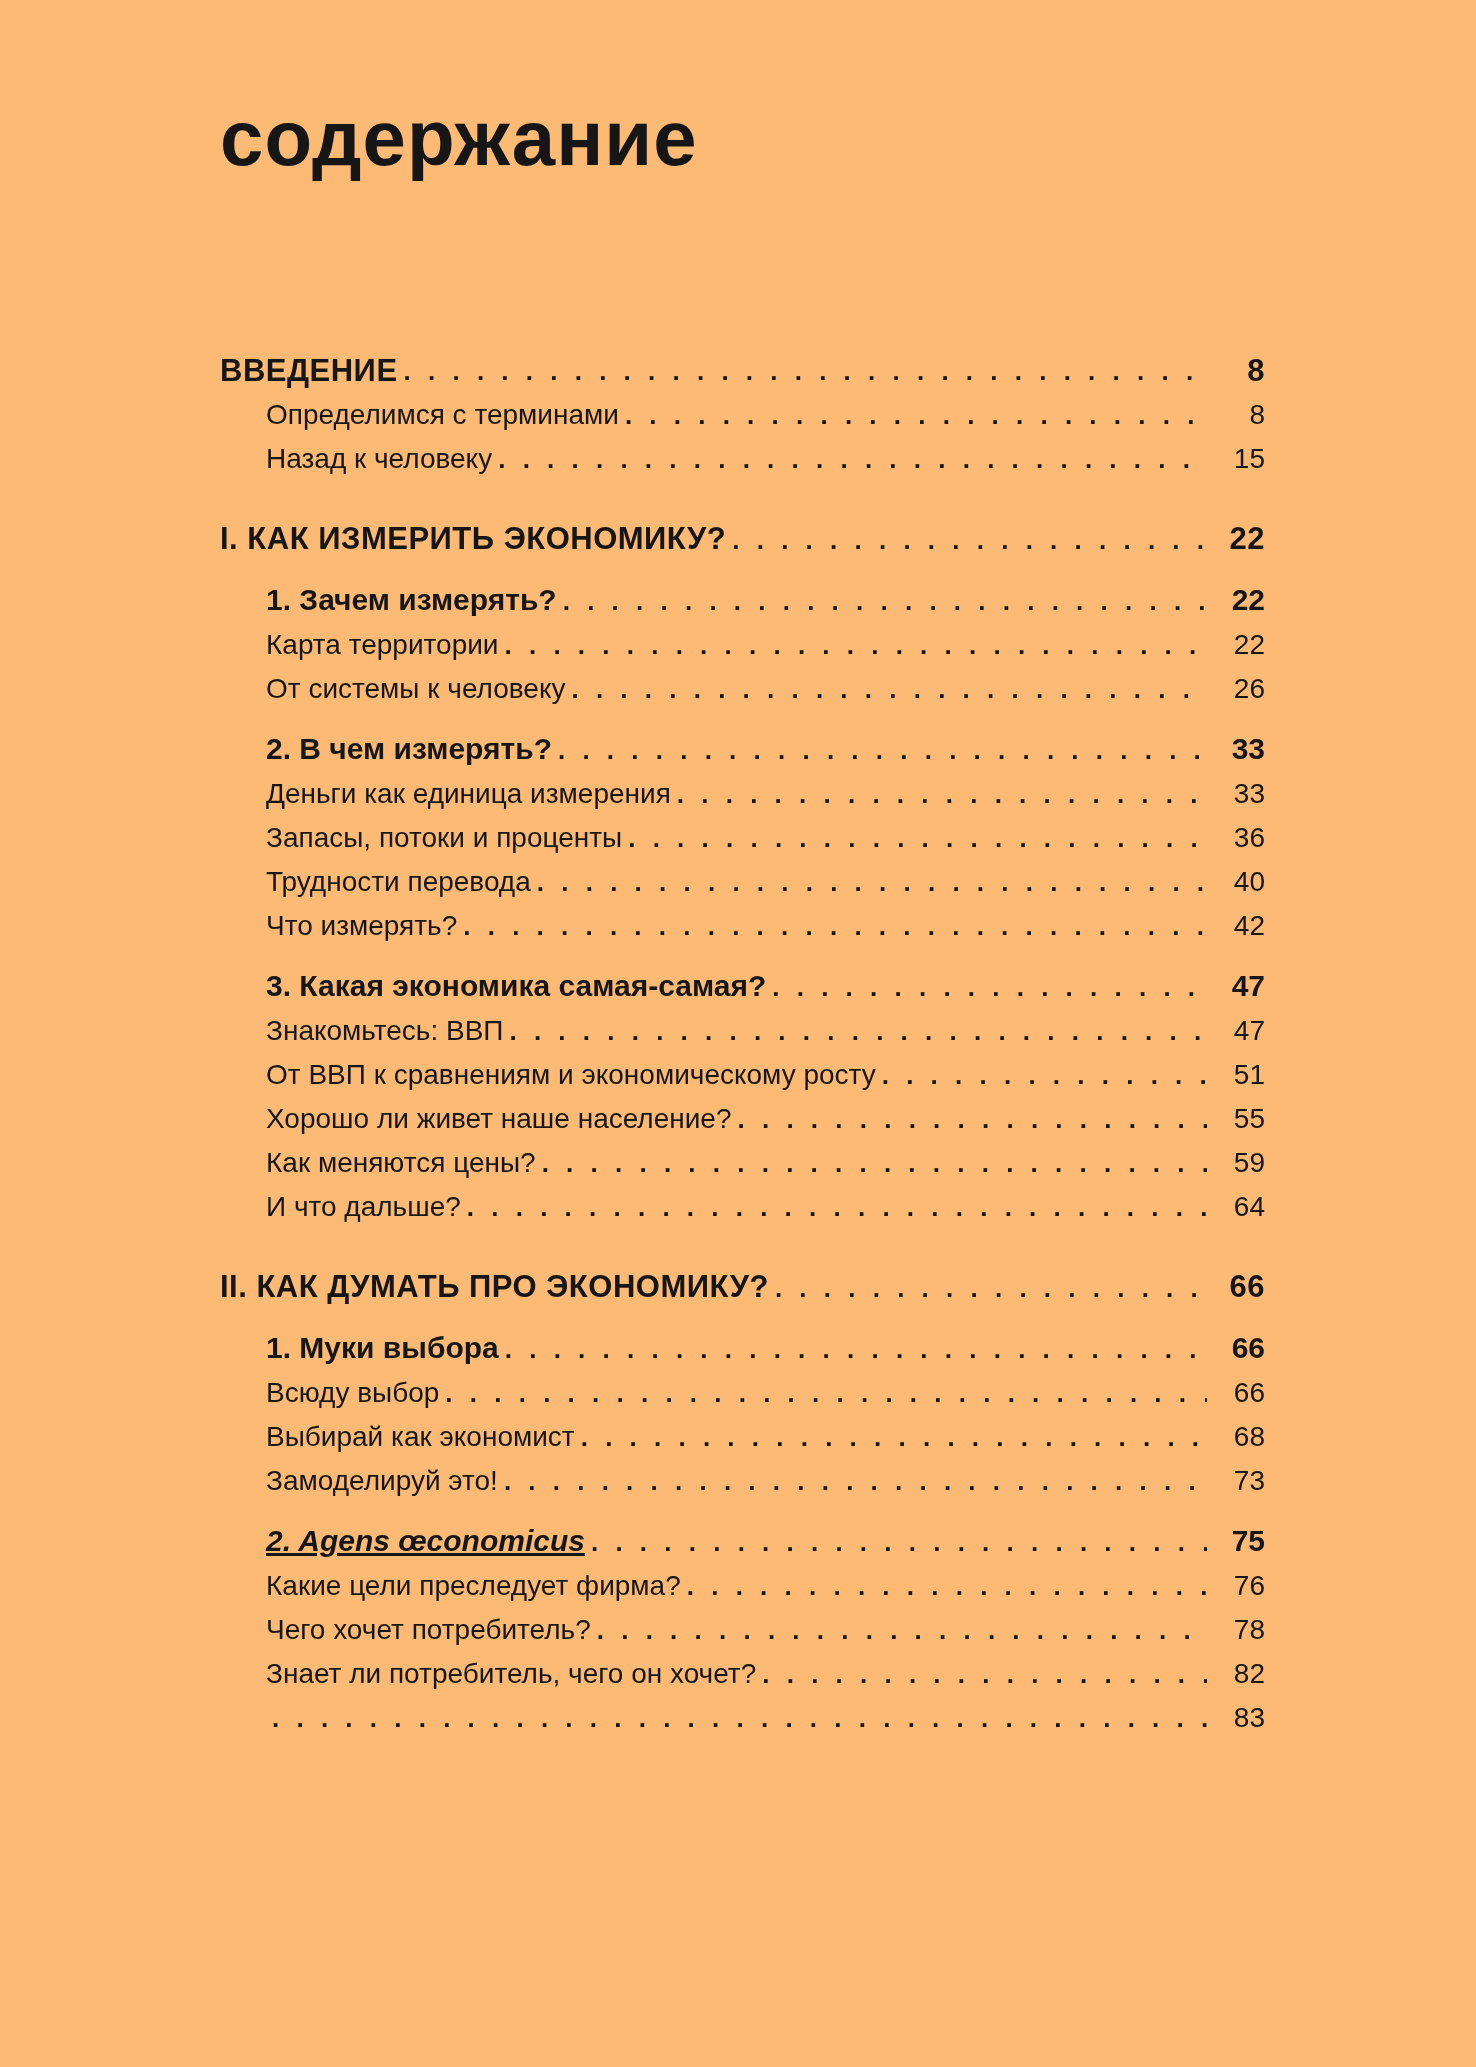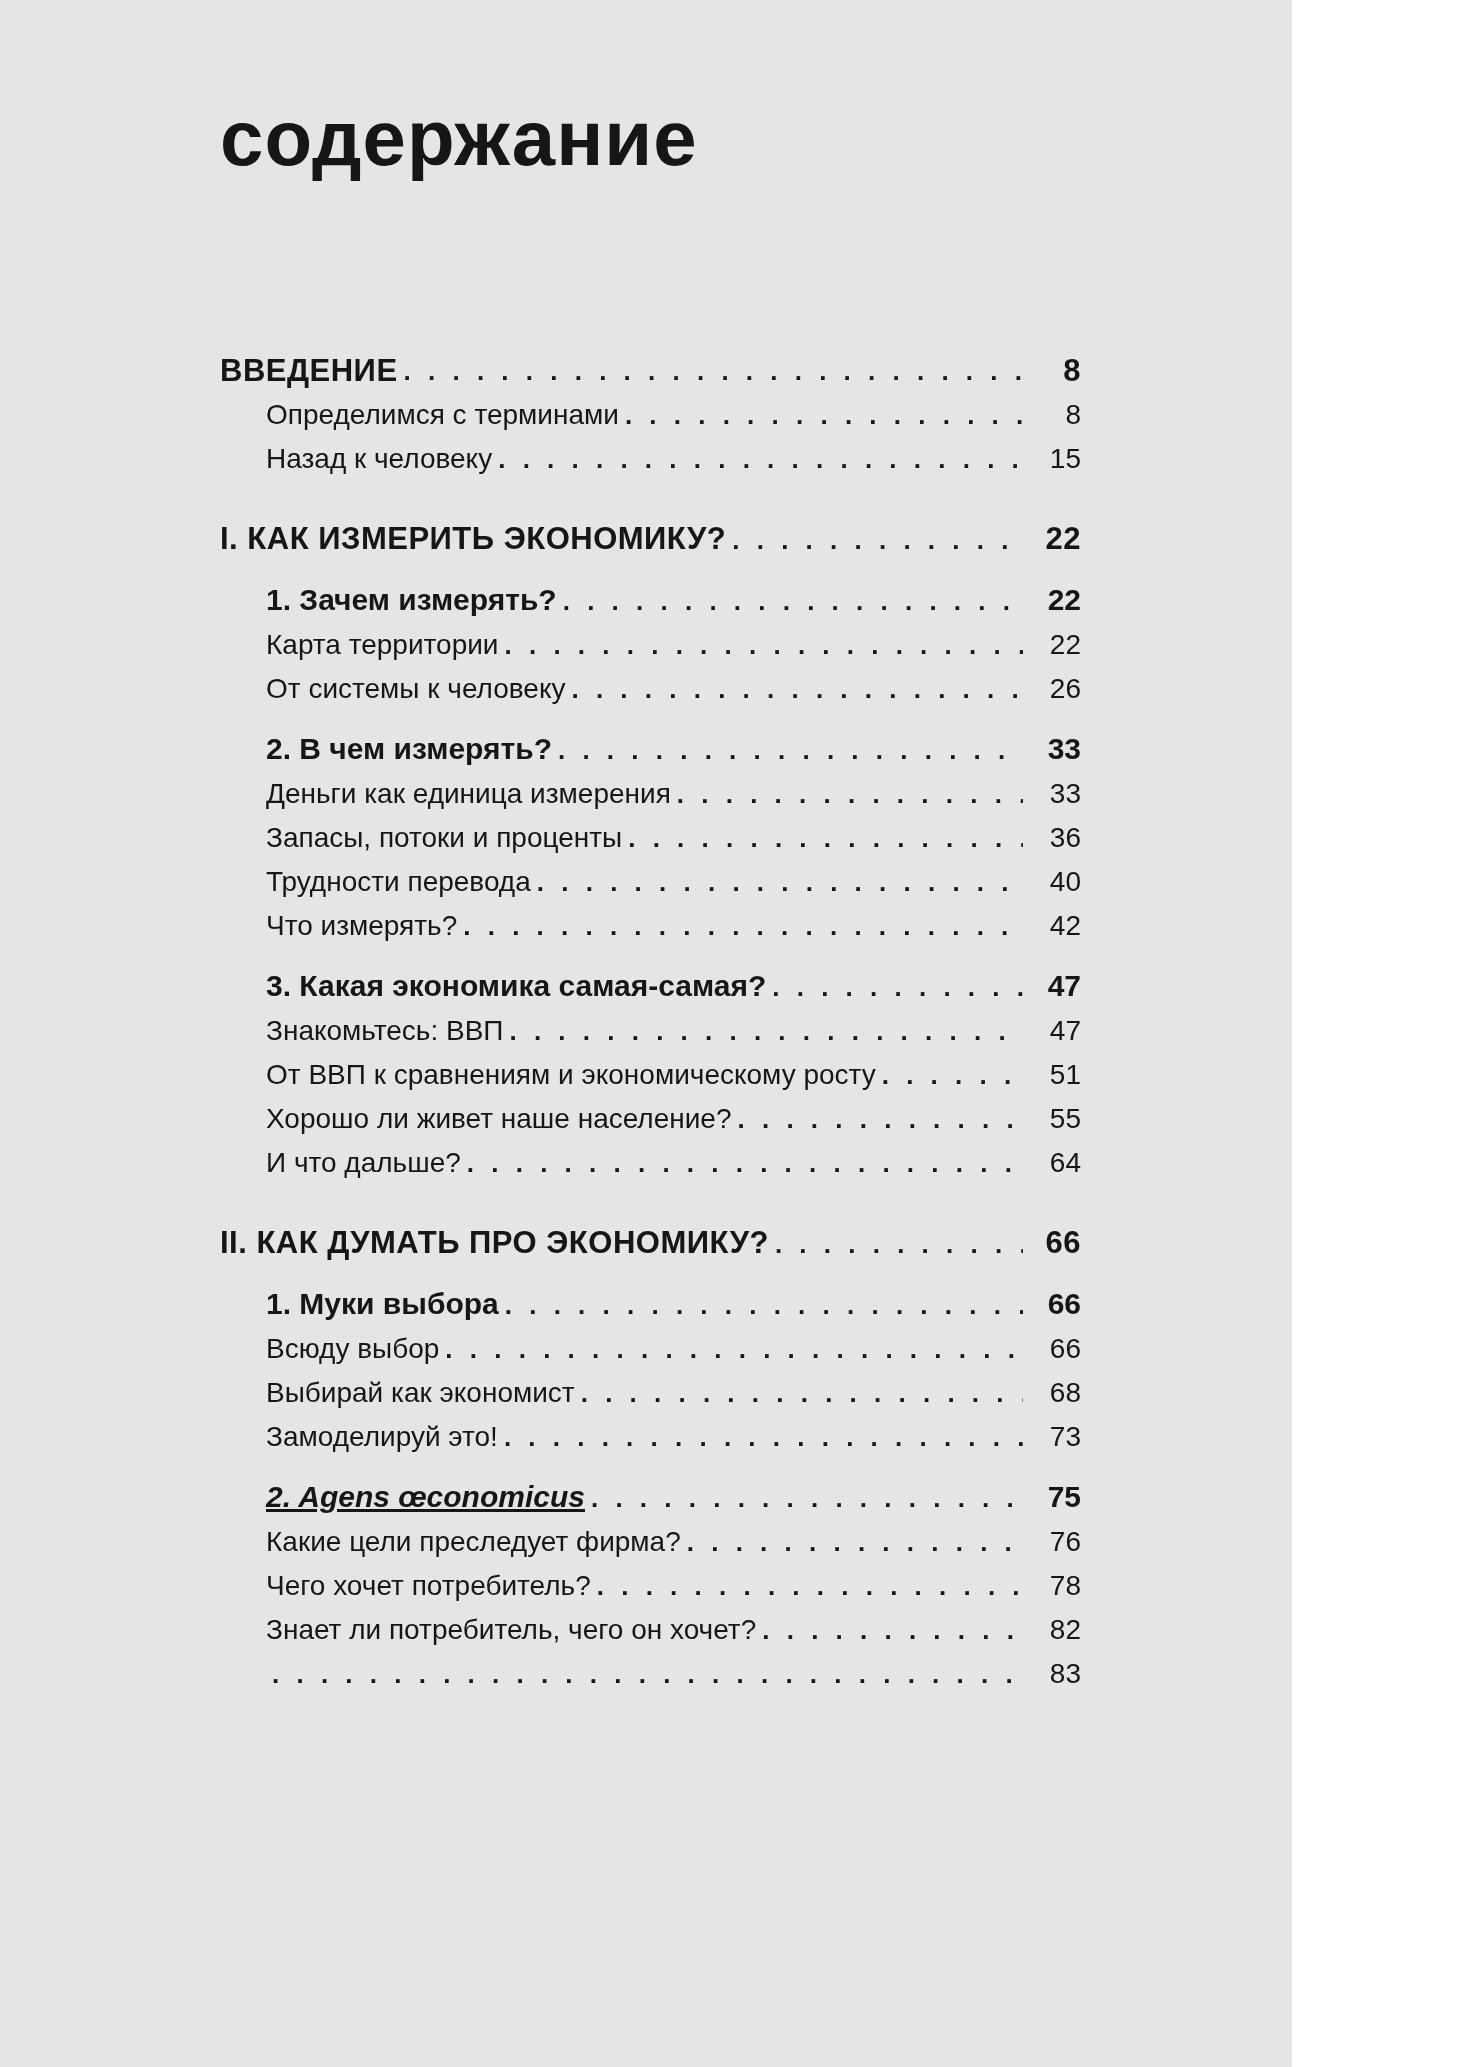--- a/index.html
+++ b/index.html
@@ -1,21 +1,21 @@
 <!DOCTYPE html>
 <html><head>
 <meta charset="utf-8">
 <style>
   * { margin: 0; padding: 0; box-sizing: border-box; }
   html, body { background: #ffffff; }
   .page {
     position: relative;
-    width: 1292px;
+    width: 1476px;
     height: 2067px;
-    background: #e5e5e5;
+    background: #fdba74;
     color: #161616;
     font-family: "Liberation Sans", "DejaVu Sans", sans-serif;
     overflow: hidden;
   }
   .content {
     position: absolute;
     left: 220px;
     right: 211px;
     top: 98px;
   }
@@ -154,20 +154,25 @@
     <span class="label">От ВВП к сравнениям и экономическому росту</span>
     <span class="dots"></span>
     <span class="pagenum">51</span>
   </div>
         <div class="row lvl2">
     <span class="label">Хорошо ли живет наше население?</span>
     <span class="dots"></span>
     <span class="pagenum">55</span>
   </div>
         <div class="row lvl2">
+    <span class="label">Как меняются цены?</span>
+    <span class="dots"></span>
+    <span class="pagenum">59</span>
+  </div>
+        <div class="row lvl2">
     <span class="label">И что дальше?</span>
     <span class="dots"></span>
     <span class="pagenum">64</span>
   </div>
         <div class="row lvl0">
     <span class="label">II. КАК ДУМАТЬ ПРО ЭКОНОМИКУ?</span>
     <span class="dots"></span>
     <span class="pagenum">66</span>
   </div>
         <div class="row lvl1">

